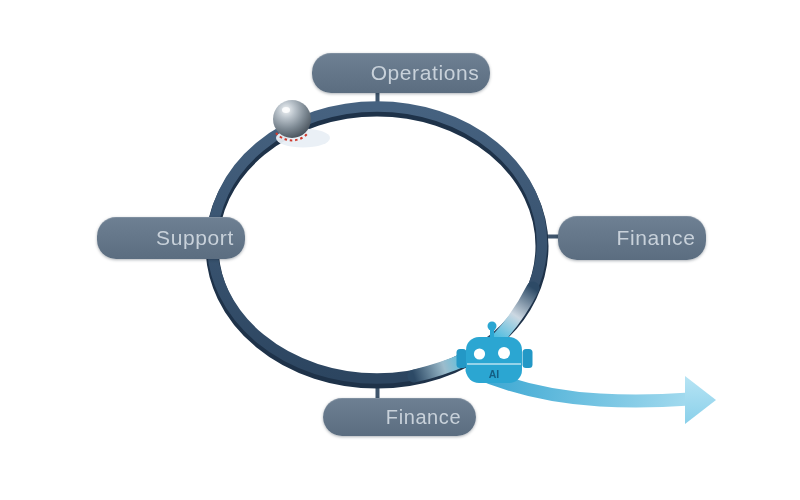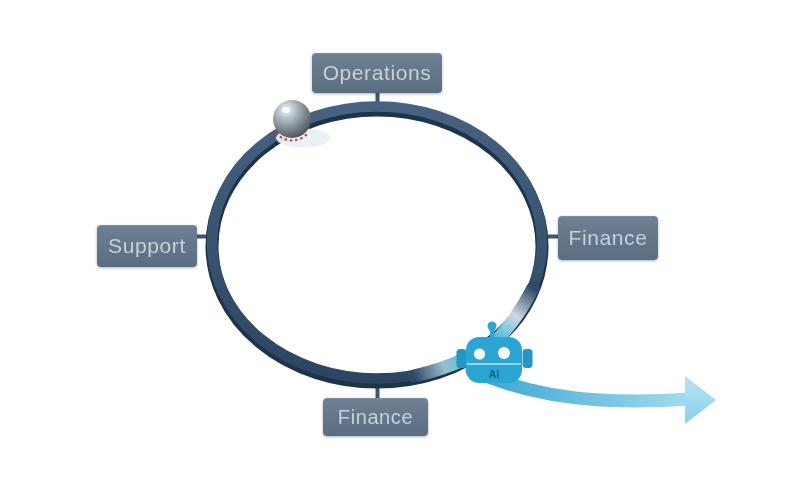--- a/index.html
+++ b/index.html
@@ -18,32 +18,33 @@
   .stage svg {
     position: absolute;
     inset: 0;
   }
   .node {
     position: absolute;
     display: flex;
     align-items: center;
     justify-content: center;
     background: linear-gradient(180deg, #6e8093 0%, #5b6d80 100%);
-    border-radius: 4px;
+    border-radius: 19px;
     box-shadow: 0 1px 3px rgba(20,35,50,0.35), inset 0 1px 0 rgba(255,255,255,0.12);
+    padding-left: 48px;
   }
   .node span {
     color: #c8d1da;
     font-weight: 300;
     font-size: 21px;
     letter-spacing: 0.6px;
     white-space: nowrap;
   }
   .node-operations     { left: 312px; top: 53px;  width: 130px; height: 40px; }
-  .node-support        { left: 97px;  top: 225px; width: 100px; height: 42px; }
+  .node-support        { left: 97px;  top: 217px; width: 100px; height: 42px; }
   .node-finance-right  { left: 558px; top: 216px; width: 100px; height: 44px; }
   .node-finance-bottom { left: 323px; top: 398px; width: 105px; height: 38px; font-size: 20px; }
   .node-finance-bottom span { font-size: 20px; }
 </style>
 </head>
 <body>
 
 <div class="stage">
 
   <svg width="800" height="500" viewBox="0 0 800 500">

